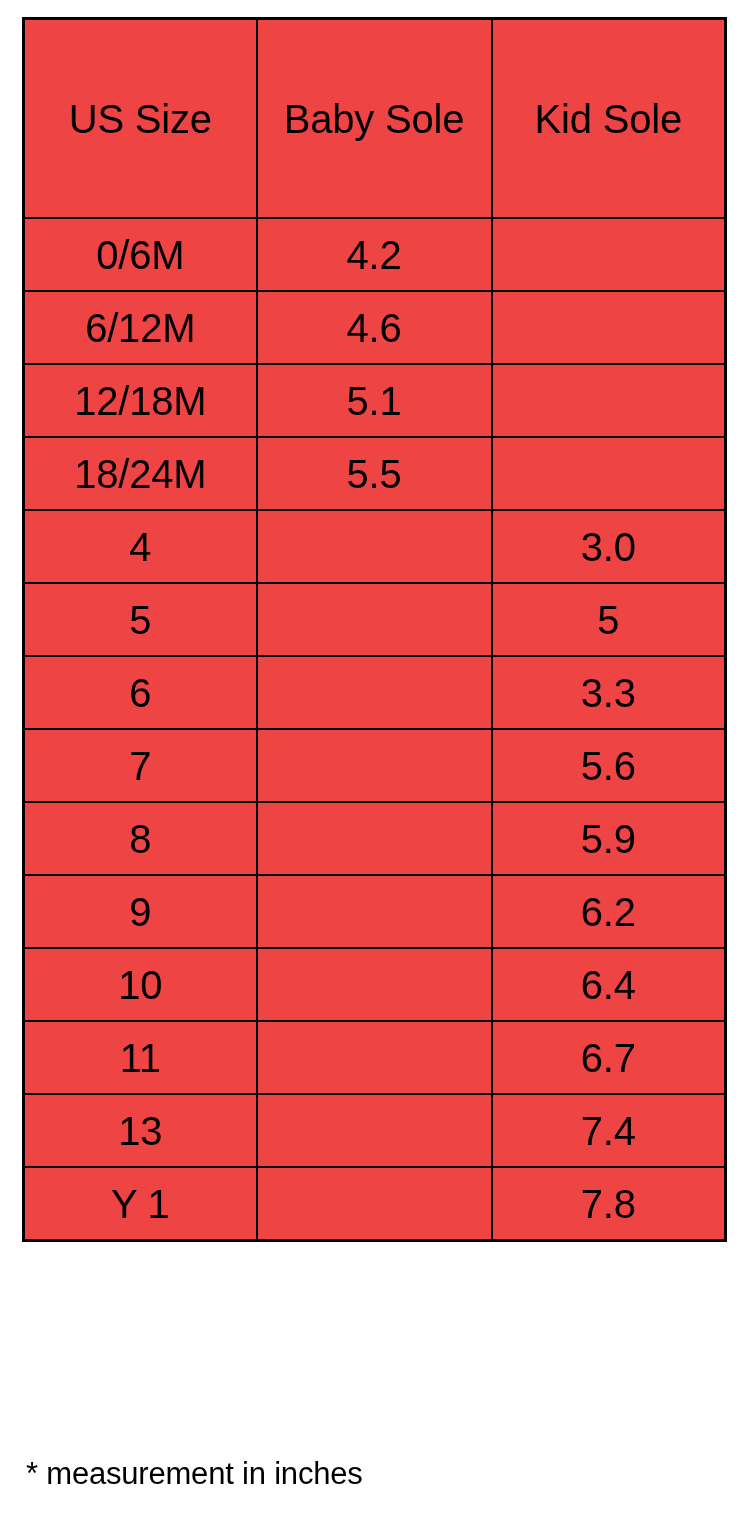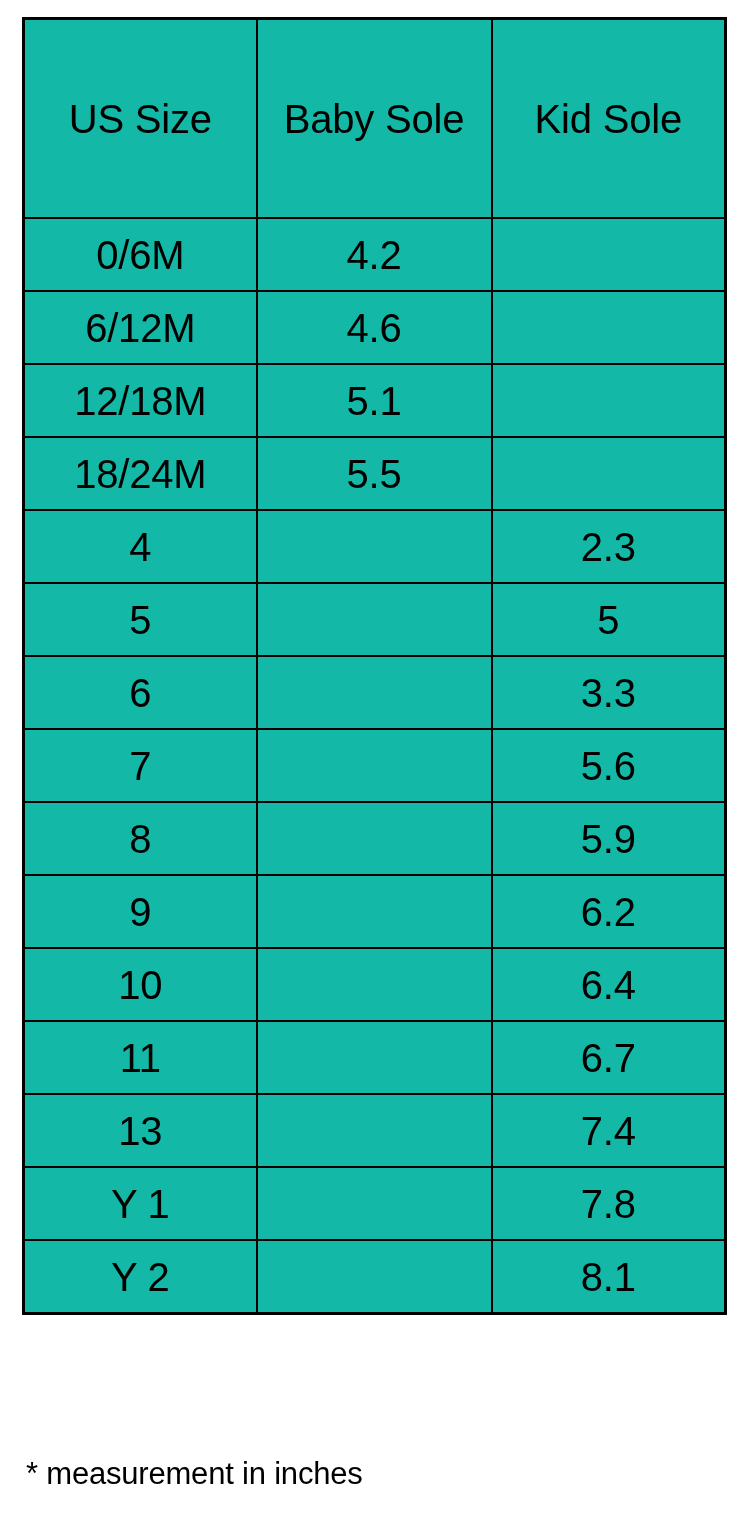--- a/index.html
+++ b/index.html
@@ -34,21 +34,21 @@
   table.size-table col.c-baby { width: 235px; }
   table.size-table col.c-kid  { width: 234px; }
 
   table.size-table th,
   table.size-table td {
     border: 2px solid #000000;
     text-align: center;
     vertical-align: middle;
     padding: 0;
     font-weight: normal;
-    background: #14b8a6;
+    background: #ef4444;
   }
 
   thead th {
     height: 197px;
     font-size: 40px;
     line-height: 1;
     letter-spacing: -0.2px;
   }
 
   tbody td {
@@ -113,21 +113,21 @@
           <td class="cell-empty"></td>
         </tr>
         <tr>
           <td class="cell-us">18/24M</td>
           <td class="cell-baby">5.5</td>
           <td class="cell-empty"></td>
         </tr>
         <tr>
           <td class="cell-us">4</td>
           <td class="cell-empty"></td>
-          <td class="cell-kid">2.3</td>
+          <td class="cell-kid">3.0</td>
         </tr>
         <tr>
           <td class="cell-us">5</td>
           <td class="cell-empty"></td>
           <td class="cell-kid">5</td>
         </tr>
         <tr>
           <td class="cell-us">6</td>
           <td class="cell-empty"></td>
           <td class="cell-kid">3.3</td>
@@ -160,22 +160,17 @@
         <tr>
           <td class="cell-us">13</td>
           <td class="cell-empty"></td>
           <td class="cell-kid">7.4</td>
         </tr>
         <tr>
           <td class="cell-us">Y 1</td>
           <td class="cell-empty"></td>
           <td class="cell-kid">7.8</td>
         </tr>
-        <tr>
-          <td class="cell-us">Y 2</td>
-          <td class="cell-empty"></td>
-          <td class="cell-kid">8.1</td>
-        </tr>
       </tbody>
   </table>
 </div>
 
 <div id="footnote">* measurement in inches</div>
 
 </body></html>

